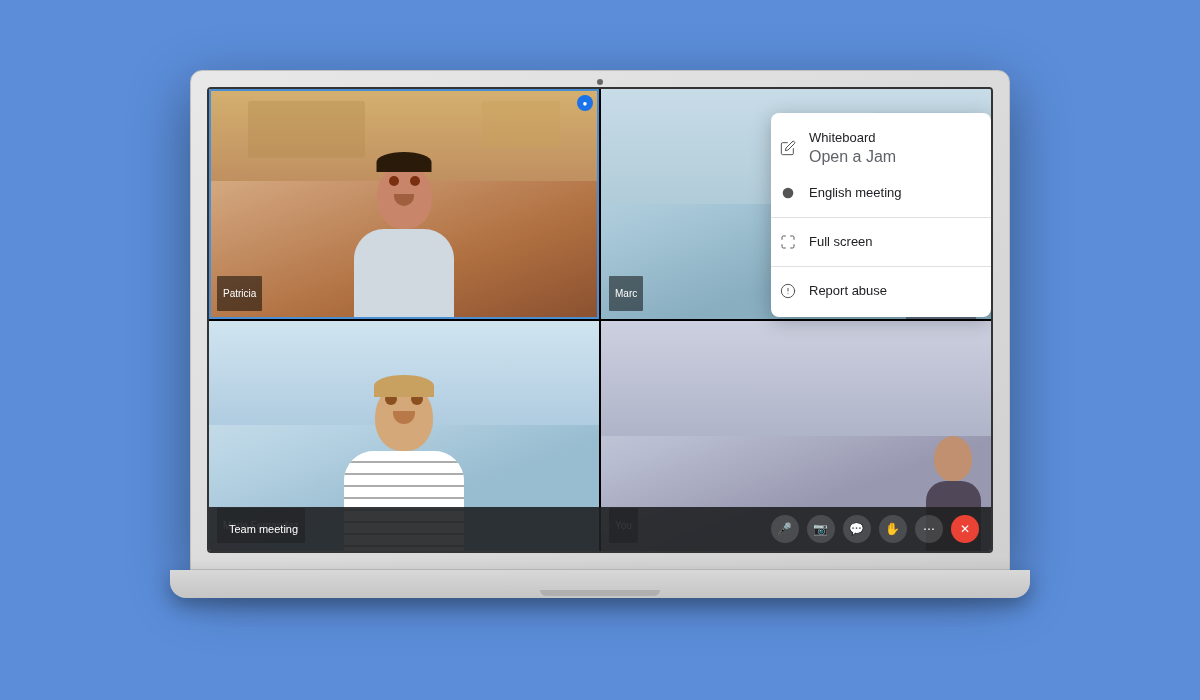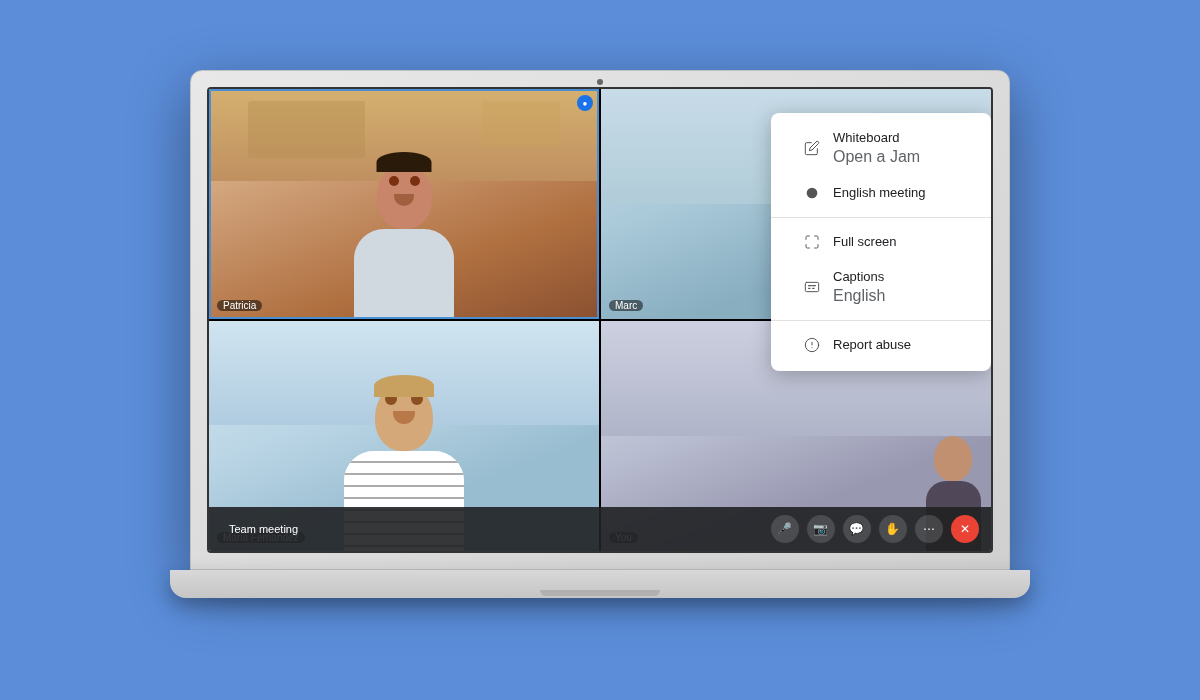--- a/index.html
+++ b/index.html
@@ -72,22 +72,22 @@
     }
 
     
     .participant-label {
       position: absolute;
       bottom: 8px;
       left: 8px;
       background: rgba(0,0,0,0.5);
       color: white;
       font-size: 10px;
-      padding: 0 6px;
-      border-radius: 7px;
+      padding: 12px 6px;
+      border-radius: 1px;
     }
 
     .cell-indicator {
       position: absolute;
       top: 6px;
       right: 6px;
       width: 16px;
       height: 16px;
       background: #1a73e8;
       border-radius: 50%;
@@ -149,21 +149,21 @@
       background: white;
       border-radius: 8px;
       box-shadow: 0 4px 20px rgba(0,0,0,0.25);
       z-index: 100;
       padding: 8px 0;
     }
 
     .menu-item {
       display: flex;
       align-items: center;
-      padding: 9px 32px;
+      padding: 9px 8px;
       cursor: pointer;
       gap: 12px;
     }
 
     .menu-item-icon {
       width: 18px;
       height: 18px;
       display: flex;
       align-items: center;
       justify-content: center;
@@ -360,32 +360,20 @@
             <svg viewBox="0 0 24 24">
                 <path d="M8 3H5a2 2 0 0 0-2 2v3m18 0V5a2 2 0 0 0-2-2h-3m0 18h3a2 2 0 0 0 2-2v-3M3 16v3a2 2 0 0 0 2 2h3"></path>
               </svg>
           </div>
           <div class="menu-item-text">
             <span class="menu-item-label">Full screen</span>
           </div>
         </div>
 
 
-        <div class="menu-item">
-          <div class="menu-item-icon">
-            <svg viewBox="0 0 24 24">
-                <rect x="2" y="5" width="20" height="14" rx="2"></rect>
-                <path d="M7 10h4M7 14h2M13 10h4M13 14h2" stroke-width="2"></path>
-              </svg>
-          </div>
-          <div class="menu-item-text">
-            <span class="menu-item-label">Captions</span>
-            <span class="menu-item-sublabel">English</span>
-          </div>
-        </div>
 
 
         <div class="menu-divider"></div>
 
 
         <div class="menu-item">
           <div class="menu-item-icon">
             <svg viewBox="0 0 24 24">
                 <circle cx="12" cy="12" r="10"></circle>
                 <line x1="12" y1="8" x2="12" y2="12"></line>

